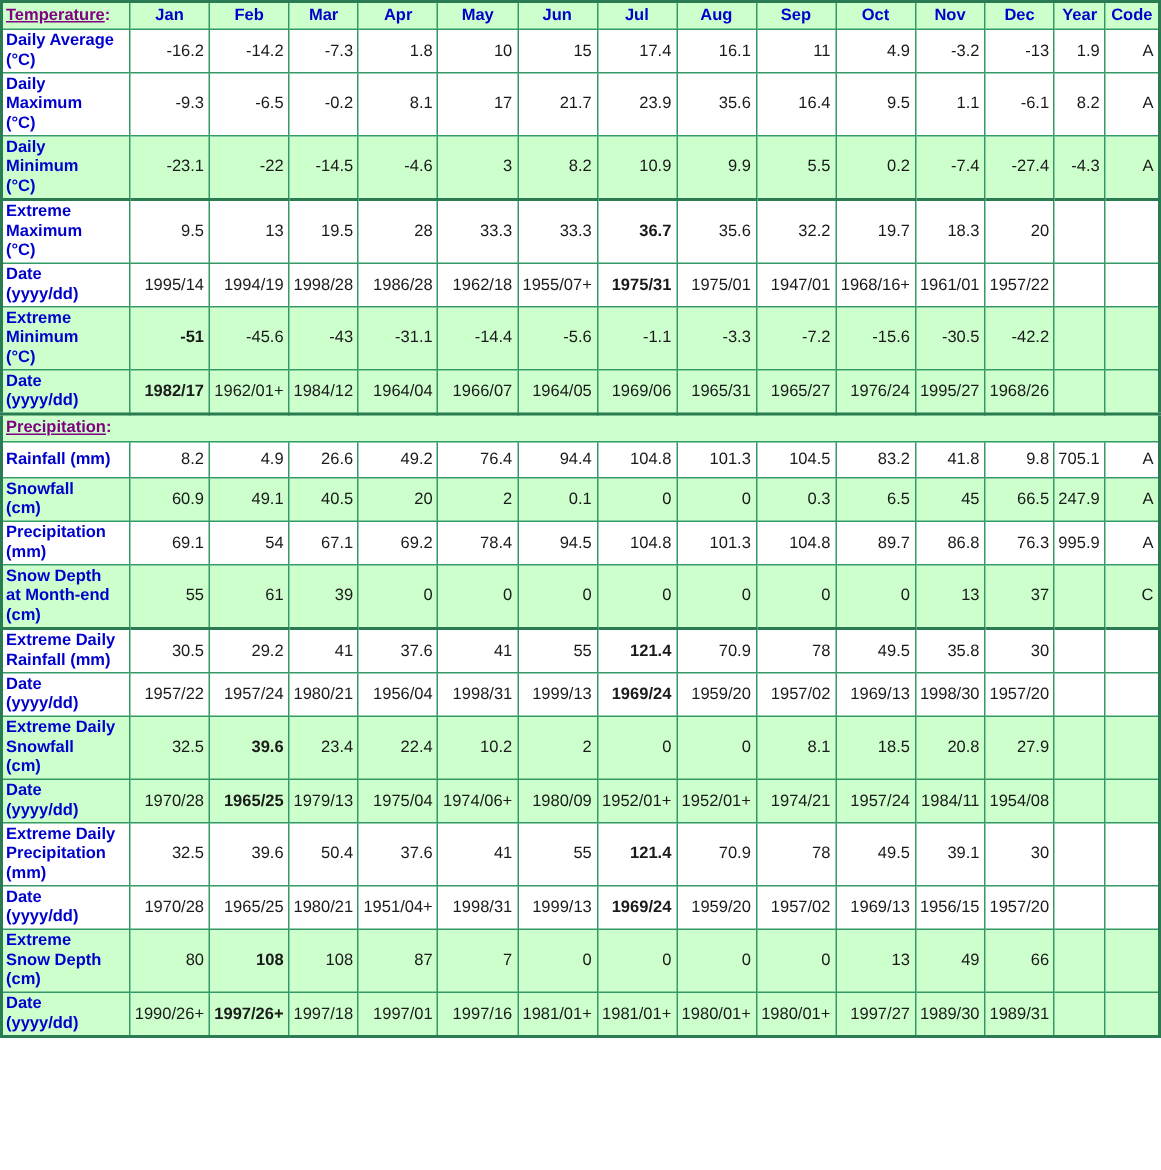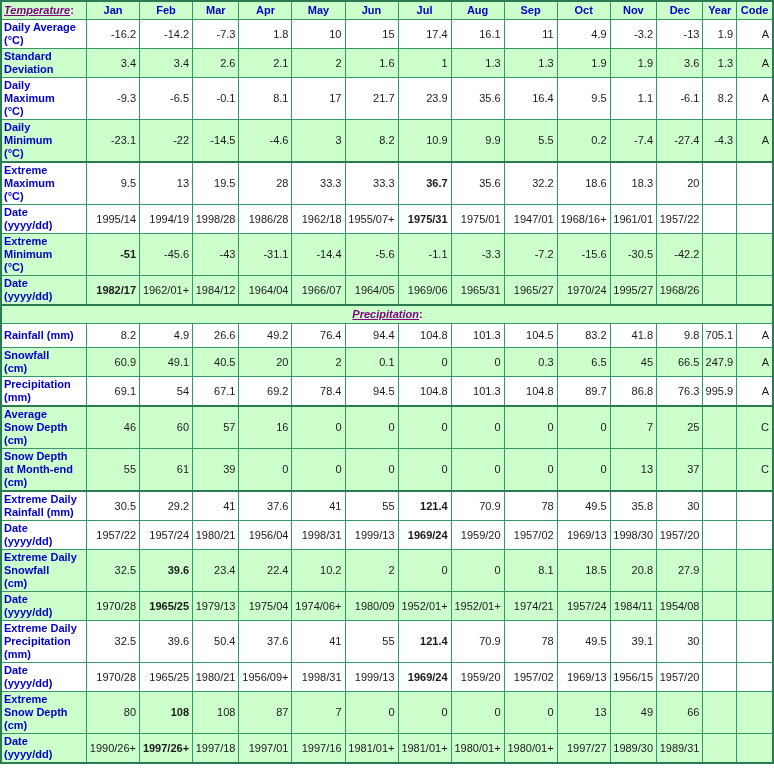--- a/index.html
+++ b/index.html
@@ -40,31 +40,30 @@
   th.colhead{
     text-align:center;
     color:var(--label-blue);
     font-size:11px;
     font-weight:bold;
     line-height:13px;
     padding:2px 3px;
     margin-top:31px;
   }
   th.sectionhead{
-    text-align:center;
+    text-align:left;
     font-size:11px;
     font-weight:bold;
     line-height:13px;
     padding:2px 1px 2px 2px;
   }
   a.sectionlink{
     color:var(--link-purple);
     text-decoration:underline;
     cursor:pointer;
-    font-style:italic;
   }
   td.data{
     text-align:right;
     color:var(--text);
     font-size:11px;
     line-height:13px;
     padding:5px 3px 5px 1px;
     white-space:nowrap;
   }
   td.data.bold{ font-weight:bold; }
@@ -107,45 +106,27 @@
         <td class="data">15</td>
         <td class="data">17.4</td>
         <td class="data">16.1</td>
         <td class="data">11</td>
         <td class="data">4.9</td>
         <td class="data">-3.2</td>
         <td class="data">-13</td>
         <td class="data">1.9</td>
         <td class="data">A</td>
       </tr>
-      <tr class="bg-green">
-        <th class="rowlabel">Standard
-Deviation</th>
-        <td class="data">3.4</td>
-        <td class="data">3.4</td>
-        <td class="data">2.6</td>
-        <td class="data">2.1</td>
-        <td class="data">2</td>
-        <td class="data">1.6</td>
-        <td class="data">1</td>
-        <td class="data">1.3</td>
-        <td class="data">1.3</td>
-        <td class="data">1.9</td>
-        <td class="data">1.9</td>
-        <td class="data">3.6</td>
-        <td class="data">1.3</td>
-        <td class="data">A</td>
-      </tr>
       <tr class="bg-white">
         <th class="rowlabel">Daily
 Maximum
 (°C)</th>
         <td class="data">-9.3</td>
         <td class="data">-6.5</td>
-        <td class="data">-0.1</td>
+        <td class="data">-0.2</td>
         <td class="data">8.1</td>
         <td class="data">17</td>
         <td class="data">21.7</td>
         <td class="data">23.9</td>
         <td class="data">35.6</td>
         <td class="data">16.4</td>
         <td class="data">9.5</td>
         <td class="data">1.1</td>
         <td class="data">-6.1</td>
         <td class="data">8.2</td>
@@ -176,21 +157,21 @@
 (°C)</th>
         <td class="data">9.5</td>
         <td class="data">13</td>
         <td class="data">19.5</td>
         <td class="data">28</td>
         <td class="data">33.3</td>
         <td class="data">33.3</td>
         <td class="data bold">36.7</td>
         <td class="data">35.6</td>
         <td class="data">32.2</td>
-        <td class="data">18.6</td>
+        <td class="data">19.7</td>
         <td class="data">18.3</td>
         <td class="data">20</td>
         <td class="data"></td>
         <td class="data"></td>
       </tr>
       <tr class="bg-white">
         <th class="rowlabel">Date
 (yyyy/dd)</th>
         <td class="data">1995/14</td>
         <td class="data">1994/19</td>
@@ -231,21 +212,21 @@
 (yyyy/dd)</th>
         <td class="data bold">1982/17</td>
         <td class="data">1962/01+</td>
         <td class="data">1984/12</td>
         <td class="data">1964/04</td>
         <td class="data">1966/07</td>
         <td class="data">1964/05</td>
         <td class="data">1969/06</td>
         <td class="data">1965/31</td>
         <td class="data">1965/27</td>
-        <td class="data">1970/24</td>
+        <td class="data">1976/24</td>
         <td class="data">1995/27</td>
         <td class="data">1968/26</td>
         <td class="data"></td>
         <td class="data"></td>
       </tr>
       <tr class="bg-green section-start">
         <th class="sectionhead" colspan="15"><a class="sectionlink">Precipitation</a><span style="color: rgb(128, 0, 128);">:</span></th>
       </tr>
       <tr class="bg-white">
         <th class="rowlabel">Rainfall (mm)</th>
@@ -293,39 +274,20 @@
         <td class="data">94.5</td>
         <td class="data">104.8</td>
         <td class="data">101.3</td>
         <td class="data">104.8</td>
         <td class="data">89.7</td>
         <td class="data">86.8</td>
         <td class="data">76.3</td>
         <td class="data">995.9</td>
         <td class="data">A</td>
       </tr>
-      <tr class="bg-green section-start">
-        <th class="rowlabel">Average
-Snow Depth
-(cm)</th>
-        <td class="data">46</td>
-        <td class="data">60</td>
-        <td class="data">57</td>
-        <td class="data">16</td>
-        <td class="data">0</td>
-        <td class="data">0</td>
-        <td class="data">0</td>
-        <td class="data">0</td>
-        <td class="data">0</td>
-        <td class="data">0</td>
-        <td class="data">7</td>
-        <td class="data">25</td>
-        <td class="data"></td>
-        <td class="data">C</td>
-      </tr>
       <tr class="bg-green">
         <th class="rowlabel">Snow Depth
 at Month-end
 (cm)</th>
         <td class="data">55</td>
         <td class="data">61</td>
         <td class="data">39</td>
         <td class="data">0</td>
         <td class="data">0</td>
         <td class="data">0</td>
@@ -429,21 +391,21 @@
         <td class="data">30</td>
         <td class="data"></td>
         <td class="data"></td>
       </tr>
       <tr class="bg-white">
         <th class="rowlabel">Date
 (yyyy/dd)</th>
         <td class="data">1970/28</td>
         <td class="data">1965/25</td>
         <td class="data">1980/21</td>
-        <td class="data">1956/09+</td>
+        <td class="data">1951/04+</td>
         <td class="data">1998/31</td>
         <td class="data">1999/13</td>
         <td class="data bold">1969/24</td>
         <td class="data">1959/20</td>
         <td class="data">1957/02</td>
         <td class="data">1969/13</td>
         <td class="data">1956/15</td>
         <td class="data">1957/20</td>
         <td class="data"></td>
         <td class="data"></td>

